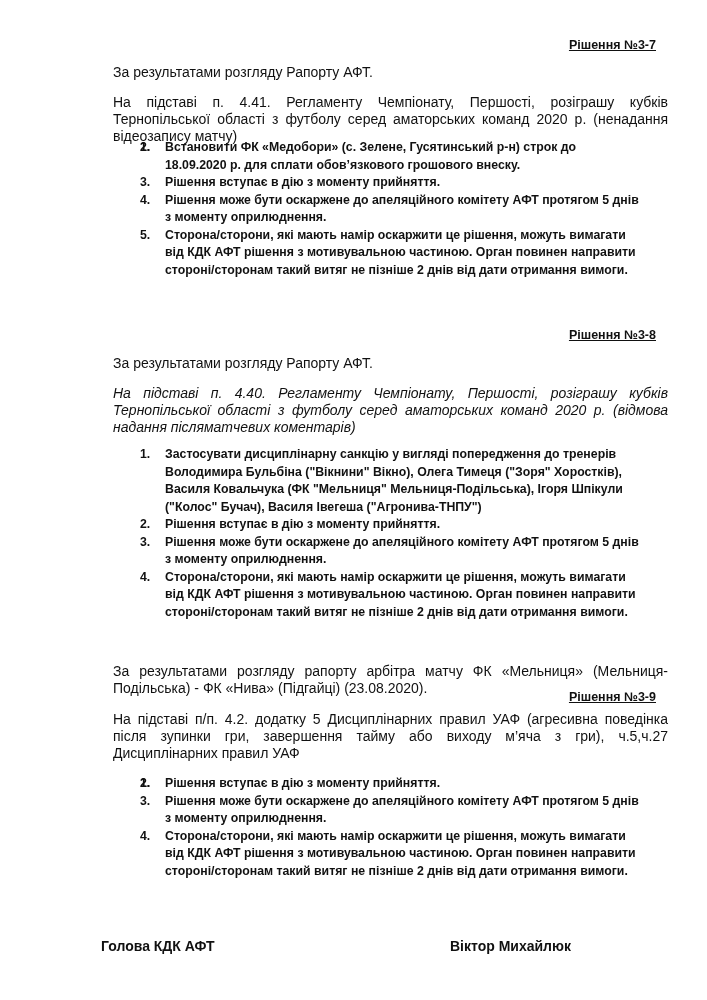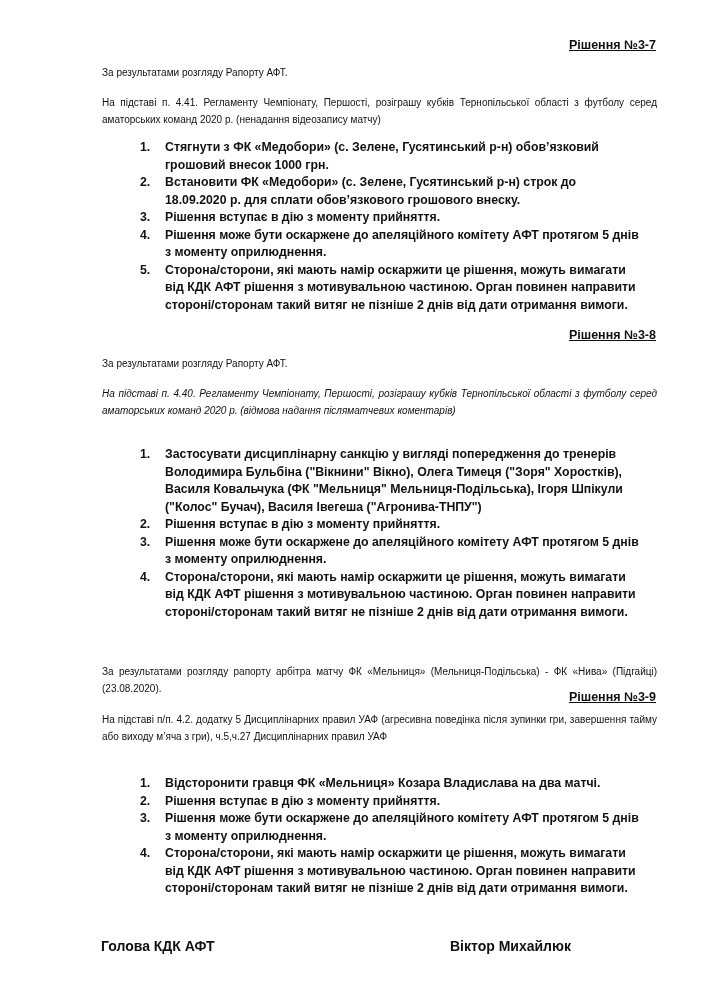--- a/index.html
+++ b/index.html
@@ -8,63 +8,63 @@
       font-family: "Liberation Sans", "DejaVu Sans", sans-serif;
       color: #111111;
     }
     .page { position: absolute; left: 101px; top: 0; width: 555px; }
     .heading {
       position: absolute; left: 0; width: 555px; text-align: right;
       font-weight: bold; font-size: 12.5px; text-decoration: underline;
       letter-spacing: 0px;
     }
     .para {
-      position: absolute; left: 1px; width: 555px;
-      font-size: 10px; line-height: 17px; text-align: justify;
+      position: absolute; left: 12px; width: 555px;
+      font-size: 14px; line-height: 17px; text-align: justify;
       text-align-last: left;
     }
     .list {
       position: absolute; left: 39px; width: 500px; margin: 0; padding: 0;
       list-style: none; font-weight: bold; font-size: 12.3px; line-height: 17.5px;
     }
     .list li { position: relative; padding-left: 25px; }
     .list li .num { position: absolute; left: 0; top: 0; }
     .sig { position: absolute; font-weight: bold; font-size: 14px; }
   </style>
 </head>
 <body>
 
 <div class="page">
 
   <div class="heading" style="top:38px;">Рішення №3-7</div>
   <div class="para" style="top:64px;">За результатами розгляду Рапорту АФТ.</div>
   <div class="para" style="top:94px;">На підставі п. 4.41. Регламенту Чемпіонату, Першості, розіграшу кубків Тернопільської області з футболу серед аматорських команд 2020 р. (ненадання відеозапису матчу)</div>
   <ol class="list" style="top:139px;">
-    <li><span class="num">1.</span><span>Стягнути з ФК «Медобори» (с. Зелене, Гусятинський р-н) обов’язковий грошовий внесок 1000 грн.</span></li>
+    <li><span class="num">1.</span></li>
     <li><span class="num">2.</span><span>Встановити ФК «Медобори» (с. Зелене, Гусятинський р-н) строк до 18.09.2020 р. для сплати обов’язкового грошового внеску.</span></li>
     <li><span class="num">3.</span><span>Рішення вступає в дію з моменту прийняття.</span></li>
     <li><span class="num">4.</span><span>Рішення може бути оскаржене до апеляційного комітету АФТ протягом 5 днів з моменту оприлюднення.</span></li>
     <li><span class="num">5.</span><span>Сторона/сторони, які мають намір оскаржити це рішення, можуть вимагати від КДК АФТ рішення з мотивувальною частиною. Орган повинен направити стороні/сторонам такий витяг не пізніше 2 днів від дати отримання вимоги.</span></li>
   </ol>
 
   <div class="heading" style="top:328px;">Рішення №3-8</div>
   <div class="para" style="top:355px;">За результатами розгляду Рапорту АФТ.</div>
   <div class="para" style="top:385px;font-style:italic;">На підставі п. 4.40. Регламенту Чемпіонату, Першості, розіграшу кубків Тернопільської області з футболу серед аматорських команд 2020 р. (відмова надання післяматчевих коментарів)</div>
   <ol class="list" style="top:446px;">
     <li><span class="num">1.</span><span>Застосувати дисциплінарну санкцію у вигляді попередження до тренерів Володимира Бульбіна ("Вікнини" Вікно), Олега Тимеця ("Зоря" Хоростків), Василя Ковальчука (ФК "Мельниця" Мельниця-Подільська), Ігоря Шпікули ("Колос" Бучач), Василя Івегеша ("Агронива-ТНПУ")</span></li>
     <li><span class="num">2.</span><span>Рішення вступає в дію з моменту прийняття.</span></li>
     <li><span class="num">3.</span><span>Рішення може бути оскаржене до апеляційного комітету АФТ протягом 5 днів з моменту оприлюднення.</span></li>
     <li><span class="num">4.</span><span>Сторона/сторони, які мають намір оскаржити це рішення, можуть вимагати від КДК АФТ рішення з мотивувальною частиною. Орган повинен направити стороні/сторонам такий витяг не пізніше 2 днів від дати отримання вимоги.</span></li>
   </ol>
 
   <div class="heading" style="top:654px;margin-top:36px;">Рішення №3-9</div>
   <div class="para" style="top:663px;">За результатами розгляду рапорту арбітра матчу ФК «Мельниця» (Мельниця-Подільська) - ФК «Нива» (Підгайці) (23.08.2020).</div>
   <div class="para" style="top:711px;">На підставі п/п. 4.2. додатку 5 Дисциплінарних правил УАФ (агресивна поведінка після зупинки гри, завершення тайму або виходу м’яча з гри), ч.5,ч.27 Дисциплінарних правил УАФ</div>
   <ol class="list" style="top:775px;">
-    <li><span class="num">1.</span><span>Відсторонити гравця ФК «Мельниця» Козара Владислава на два матчі.</span></li>
+    <li><span class="num">1.</span></li>
     <li><span class="num">2.</span><span>Рішення вступає в дію з моменту прийняття.</span></li>
     <li><span class="num">3.</span><span>Рішення може бути оскаржене до апеляційного комітету АФТ протягом 5 днів з моменту оприлюднення.</span></li>
     <li><span class="num">4.</span><span>Сторона/сторони, які мають намір оскаржити це рішення, можуть вимагати від КДК АФТ рішення з мотивувальною частиною. Орган повинен направити стороні/сторонам такий витяг не пізніше 2 днів від дати отримання вимоги.</span></li>
   </ol>
 
   <div class="sig" style="top:938px; left:0;">Голова КДК АФТ</div>
   <div class="sig" style="top:938px; left:349px;">Віктор Михайлюк</div>
 </div>
 
 </body></html>

